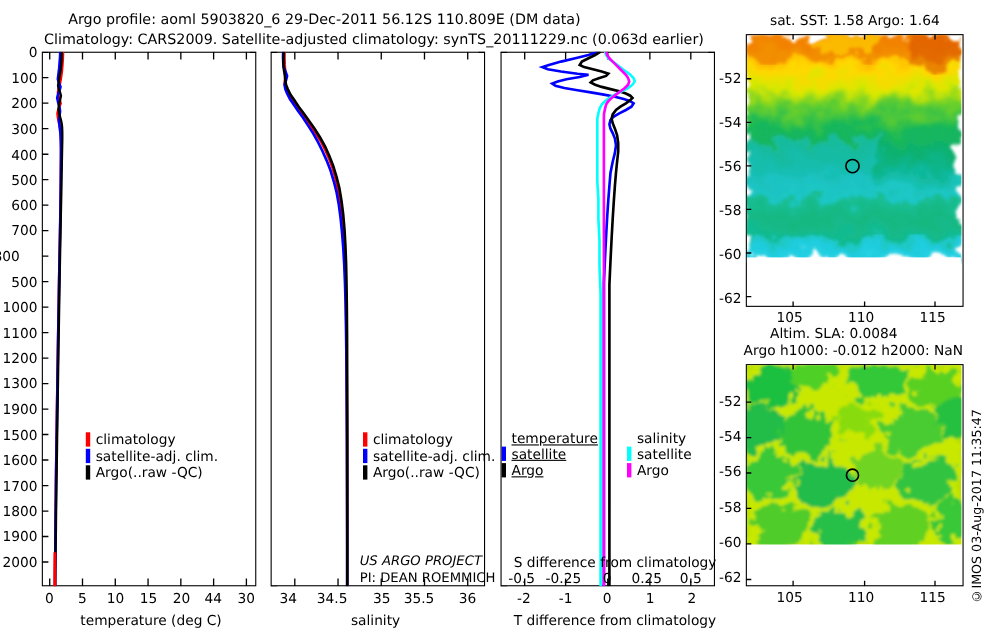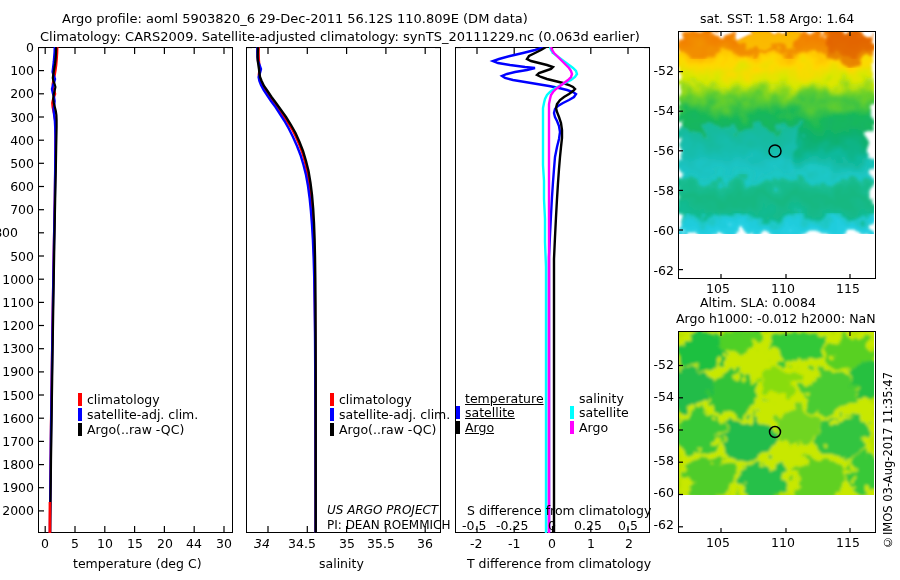--- a/index.html
+++ b/index.html
@@ -169,21 +169,21 @@
             17.6,43 21.0,48 25.0,54 29.5,60 34.0,67 38.5,74 43.0,82 47.0,90 51.0,99 54.5,108
             57.5,118 60.0,128 62.0,139 63.6,151 64.9,164 66.0,178 66.9,193 67.6,210 68.2,230
             68.6,255 69.0,285 69.2,320 69.4,360 69.5,405 69.6,450 69.6,486"></polyline>
 
   <polyline fill="none" stroke="#000000" stroke-width="2.4" points="12.0,0 11.8,5 11.6,10 11.8,14 12.4,18 13.0,22 13.4,26 14.0,30 15.6,34 18.0,39
             21.5,44 25.5,50 30.0,56 35.0,63 40.0,70 45.0,78 49.5,86 53.5,95 57.0,104 60.0,114
             62.5,124 64.5,136 66.0,148 67.2,162 68.0,176 68.6,192 69.0,210 69.3,232 69.5,258
             69.6,290 69.7,330 69.7,375 69.7,425 69.7,486"></polyline>
 </svg>
 
-<div class="abs tick" style="left:254px;top:536px;font-style:italic;">34</div>
+<div class="abs tick" style="left:254px;top:536px;">34</div>
 <div class="abs tick" style="left:288px;top:536px;">34.5</div>
 <div class="abs tick" style="left:339px;top:536px;">35</div>
 <div class="abs tick" style="left:367px;top:536px;">35.5</div>
 <div class="abs tick" style="left:417px;top:536px;">36</div>
 <div class="abs axlbl" style="left:319px;top:556px;">salinity</div>
 
 <div class="abs" style="left:330px;top:392px;">
   <div class="legitem">
     <span class="swatch" style="background:#ff0000;"></span>
     <span class="legtxt">climatology</span>

